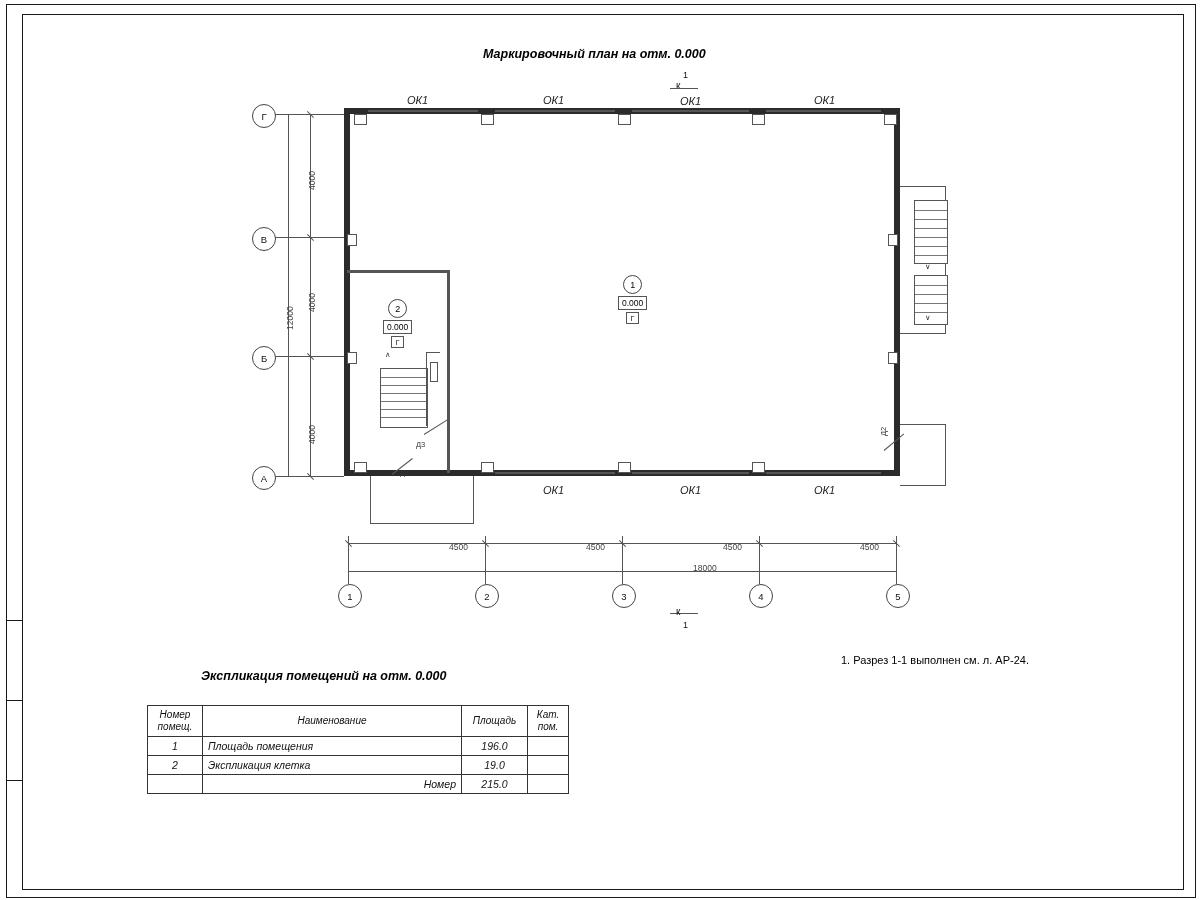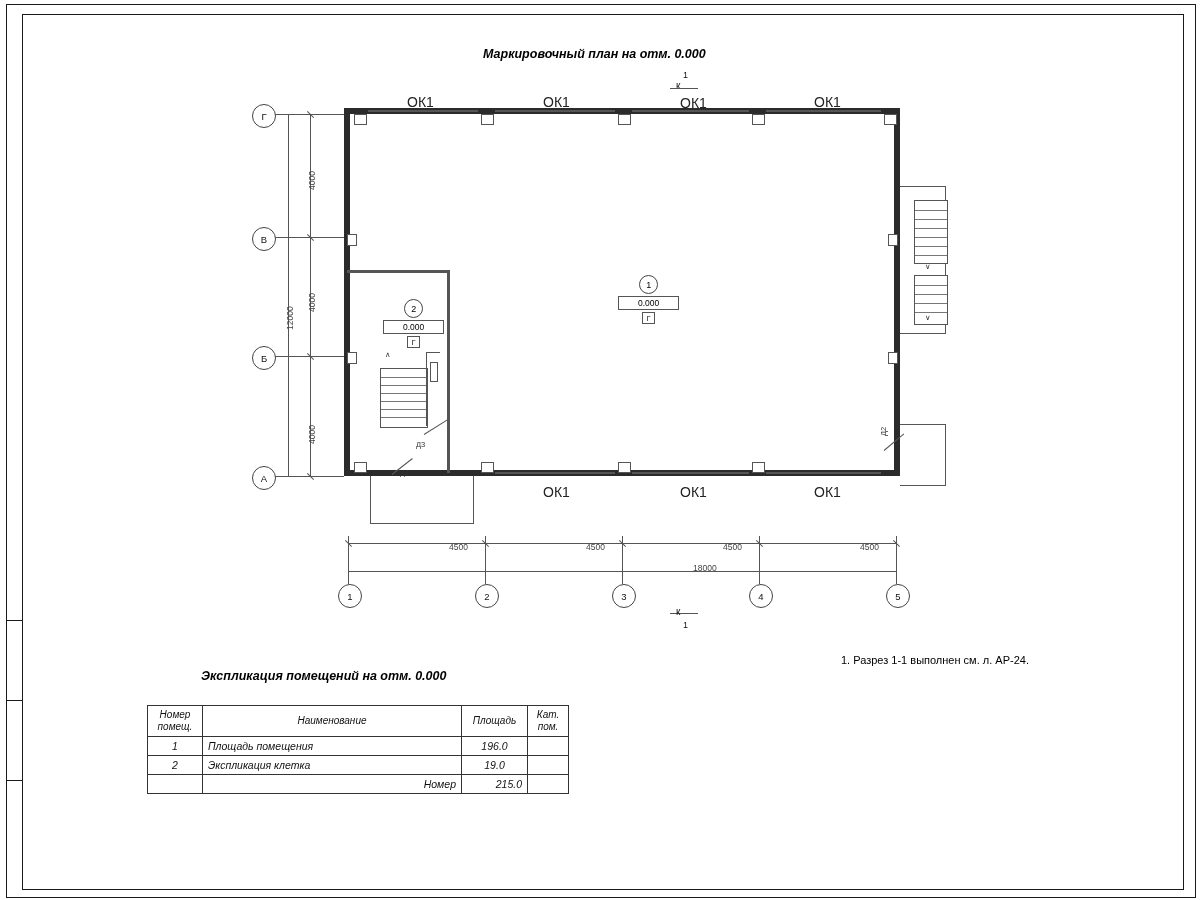--- a/index.html
+++ b/index.html
@@ -43,23 +43,24 @@
   
   .title-italic {
     position: absolute;
     font-style: italic;
     font-weight: bold;
     font-size: 12.5px;
     white-space: nowrap;
   }
   .lbl {
     position: absolute;
-    font-size: 14px;
+    font-size: 11px;
     white-space: nowrap;
     color: #222;
+    font-style: italic;
   }
   .lbl-sm {
     position: absolute;
     font-size: 7.5px;
     white-space: nowrap;
     color: #333;
   }
   .note {
     position: absolute;
     font-size: 11px;
@@ -104,21 +105,21 @@
   .room-num {
     width: 17px; height: 17px;
     border: 1px solid #444;
     border-radius: 50%;
     display: flex; align-items: center; justify-content: center;
     font-size: 9px;
     background: #fff;
   }
   .room-elev {
     border: 1px solid #555;
-    padding: 0 19px;
+    padding: 0 3px;
     font-size: 8.5px;
     background: #fff;
     line-height: 12px;
   }
   .room-sq {
     border: 1px solid #555;
     width: 11px; height: 10px;
     font-size: 7px;
     display: flex; align-items: center; justify-content: center;
     background: #fff;
@@ -394,19 +395,19 @@
       </tr>
       <tr>
         <td class="col-num">2</td>
         <td class="col-name">Экспликация клетка</td>
         <td class="col-area">19.0</td>
         <td class="col-cat"></td>
       </tr>
       <tr class="row-total">
         <td class="col-num"></td>
         <td class="col-name" style="text-align:right;">Номер</td>
-        <td class="col-area" style="text-align:right;">215.0</td>
+        <td class="col-area" style="text-align:center;">215.0</td>
         <td class="col-cat"></td>
       </tr>
     </tbody>
   </table>
 
 </div>
 
 </body></html>

